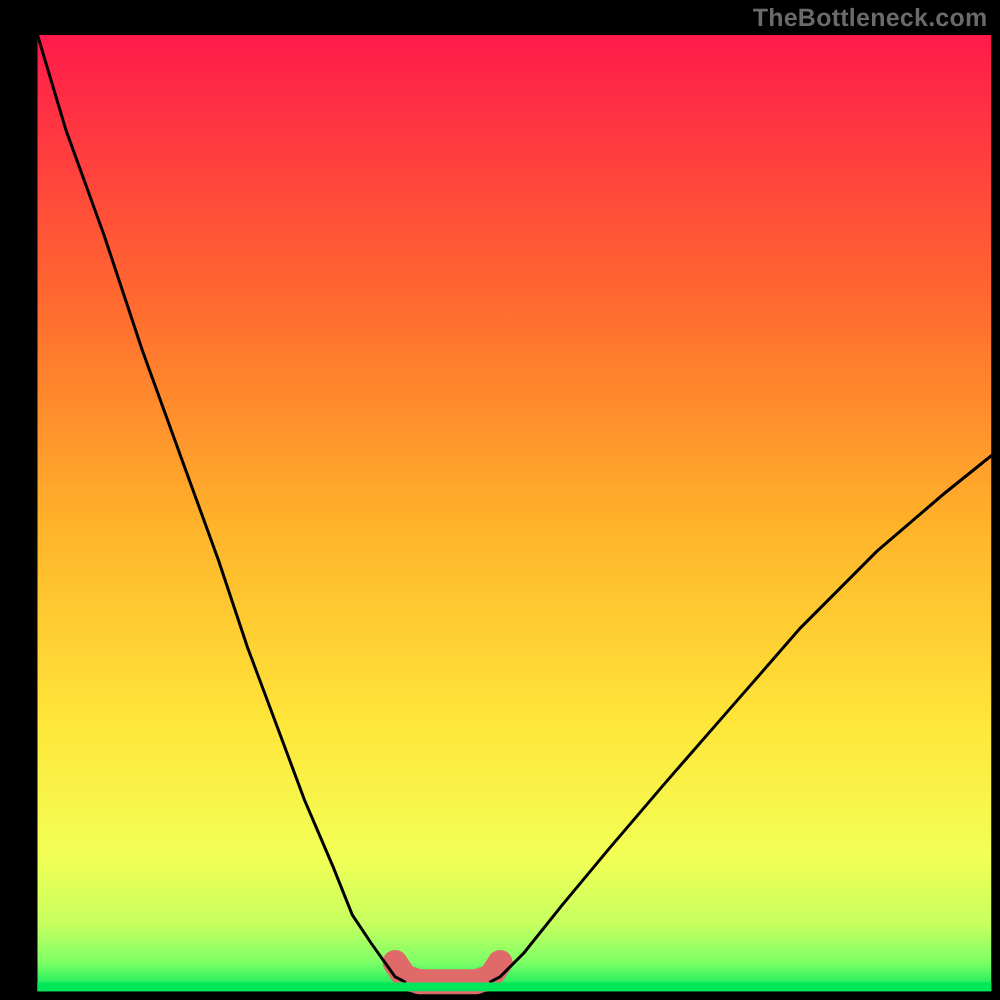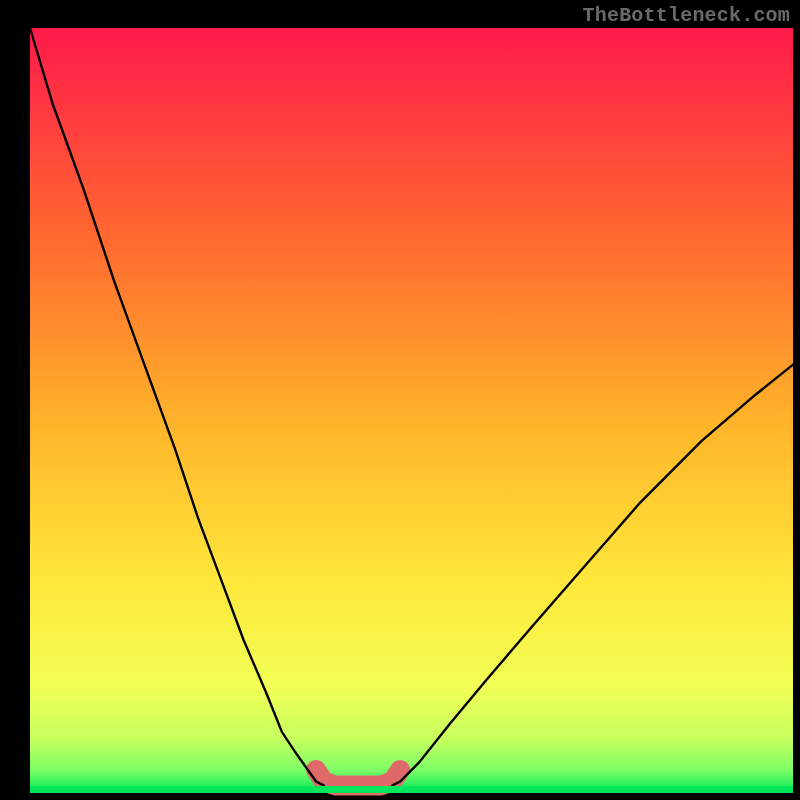--- a/index.html
+++ b/index.html
@@ -19,21 +19,20 @@
   }
   .watermark {
     position: absolute;
     top: 4px;
     right: 10px;
     color: #6a6a6a;
     font-size: 20px;
     font-weight: 600;
     letter-spacing: 0.2px;
     z-index: 10;
-    font-family: Liberation Mono, monospace;
   }
   svg.chart {
     position: absolute;
     left: 0;
     top: 0;
     width: 800px;
     height: 800px;
     display: block;
   }
 </style>

